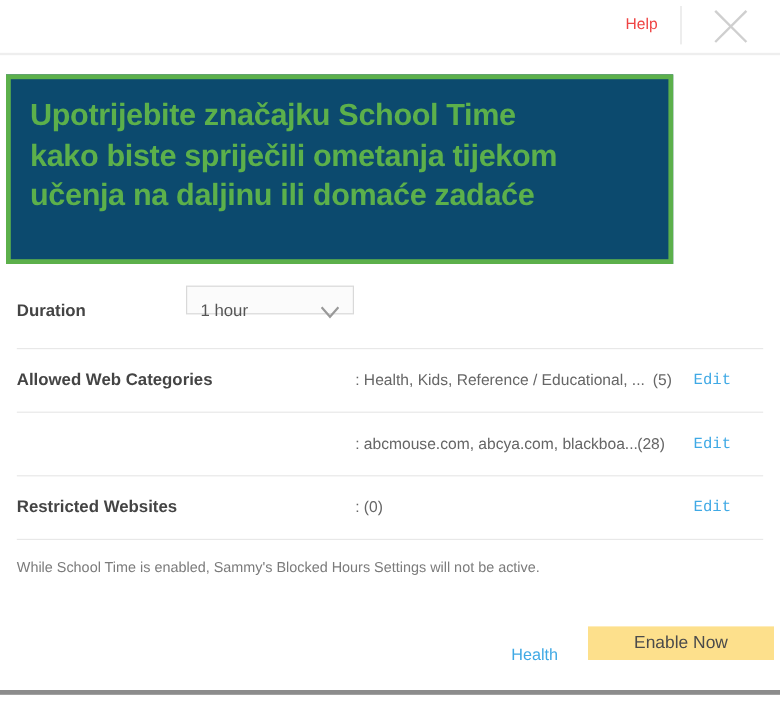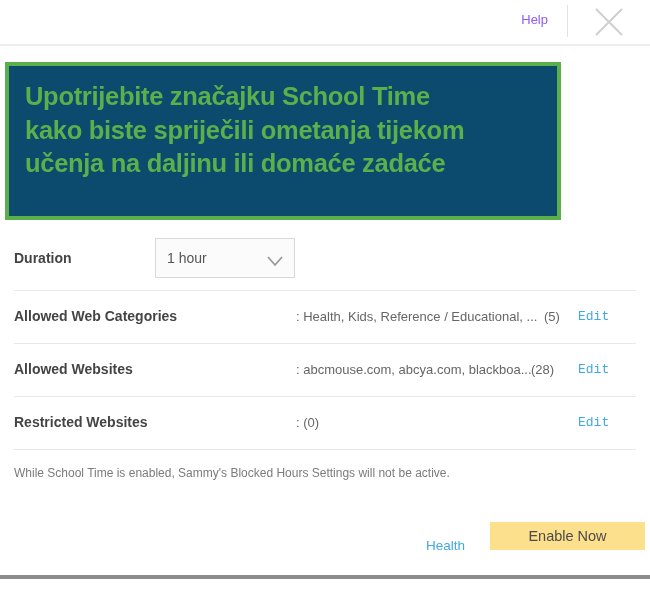--- a/index.html
+++ b/index.html
@@ -33,21 +33,21 @@
     font-weight: bold;
     color: #4b4b4b;
     letter-spacing: -0.2px;
     white-space: nowrap;
   }
   .help-link {
     position: absolute;
     right: 102px;
     top: 12px;
     font-size: 13px;
-    color: #8b5cf6;
+    color: #ef4444;
     text-decoration: none;
     cursor: pointer;
     text-align: center;
   }
   .header-sep {
     position: absolute;
     right: 82px;
     top: 5px;
     width: 1px;
     height: 32px;
@@ -107,21 +107,21 @@
     top: 18px;
     font-size: 14px;
     font-weight: bold;
     color: #444444;
   }
   .dropdown {
     position: absolute;
     left: 155px;
     top: 6px;
     width: 140px;
-    height: 40px;
+    height: 24px;
     box-sizing: border-box;
     border: 1px solid #d9d9d9;
     background: #fbfbfb;
     cursor: pointer;
   }
   .dropdown-value {
     position: absolute;
     left: 11px;
     top: 11px;
     font-size: 14px;
@@ -266,21 +266,20 @@
 <div class="data-row" style="top:291px">
   <div class="row-label">Allowed Web Categories</div>
   <div class="row-value">: Health, Kids, Reference / Educational, ...</div>
   <div class="row-count" style="left:544px">(5)</div>
   <a class="row-edit">Edit</a>
 </div>
 
 <div class="divider" style="top:343px"></div>
 
 <div class="data-row" style="top:344px">
-  <div class="row-label">Allowed Websites</div>
   <div class="row-value">: abcmouse.com, abcya.com, blackboa...</div>
   <div class="row-count" style="left:531px">(28)</div>
   <a class="row-edit">Edit</a>
 </div>
 
 <div class="divider" style="top:396px"></div>
 
 <div class="data-row" style="top:397px">
   <div class="row-label">Restricted Websites</div>
   <div class="row-value">: (0)</div>

